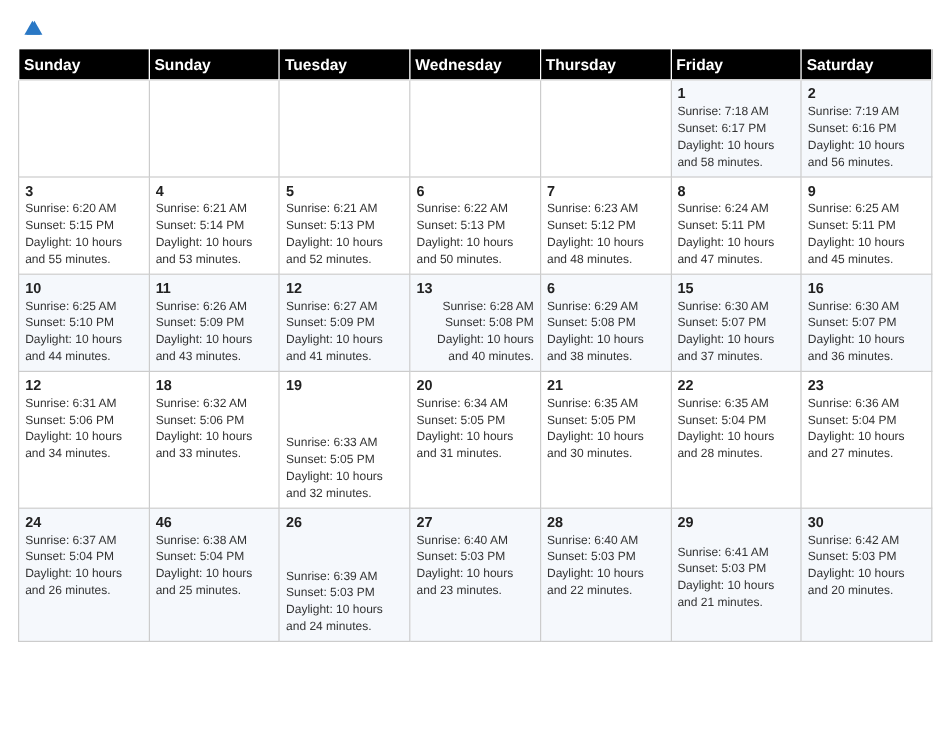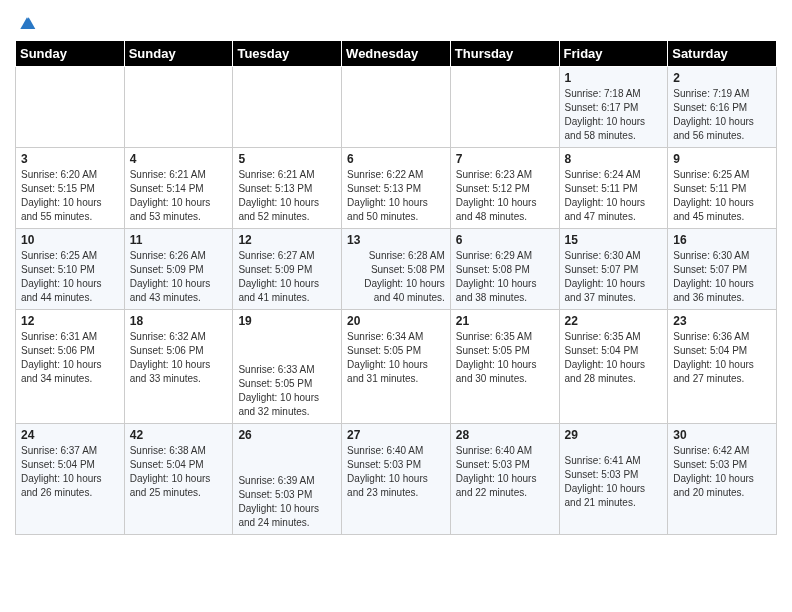--- a/index.html
+++ b/index.html
@@ -310,21 +310,21 @@
       </tr>
       <tr>
         <td>
           <span class="day-num">24</span>
           <div class="cell-info" style="white-space: pre-line;">Sunrise: 6:37 AM
 Sunset: 5:04 PM
 Daylight: 10 hours
 and 26 minutes.</div>
         </td>
         <td>
-          <span class="day-num">42</span>
+          <span class="day-num">46</span>
           <div class="cell-info" style="white-space: pre-line;">Sunrise: 6:38 AM
 Sunset: 5:04 PM
 Daylight: 10 hours
 and 25 minutes.</div>
         </td>
         <td>
           <span class="day-num">26</span>
           <div class="cell-info" style="white-space: pre-line; margin-top: 32px;">Sunrise: 6:39 AM
 Sunset: 5:03 PM
 Daylight: 10 hours

